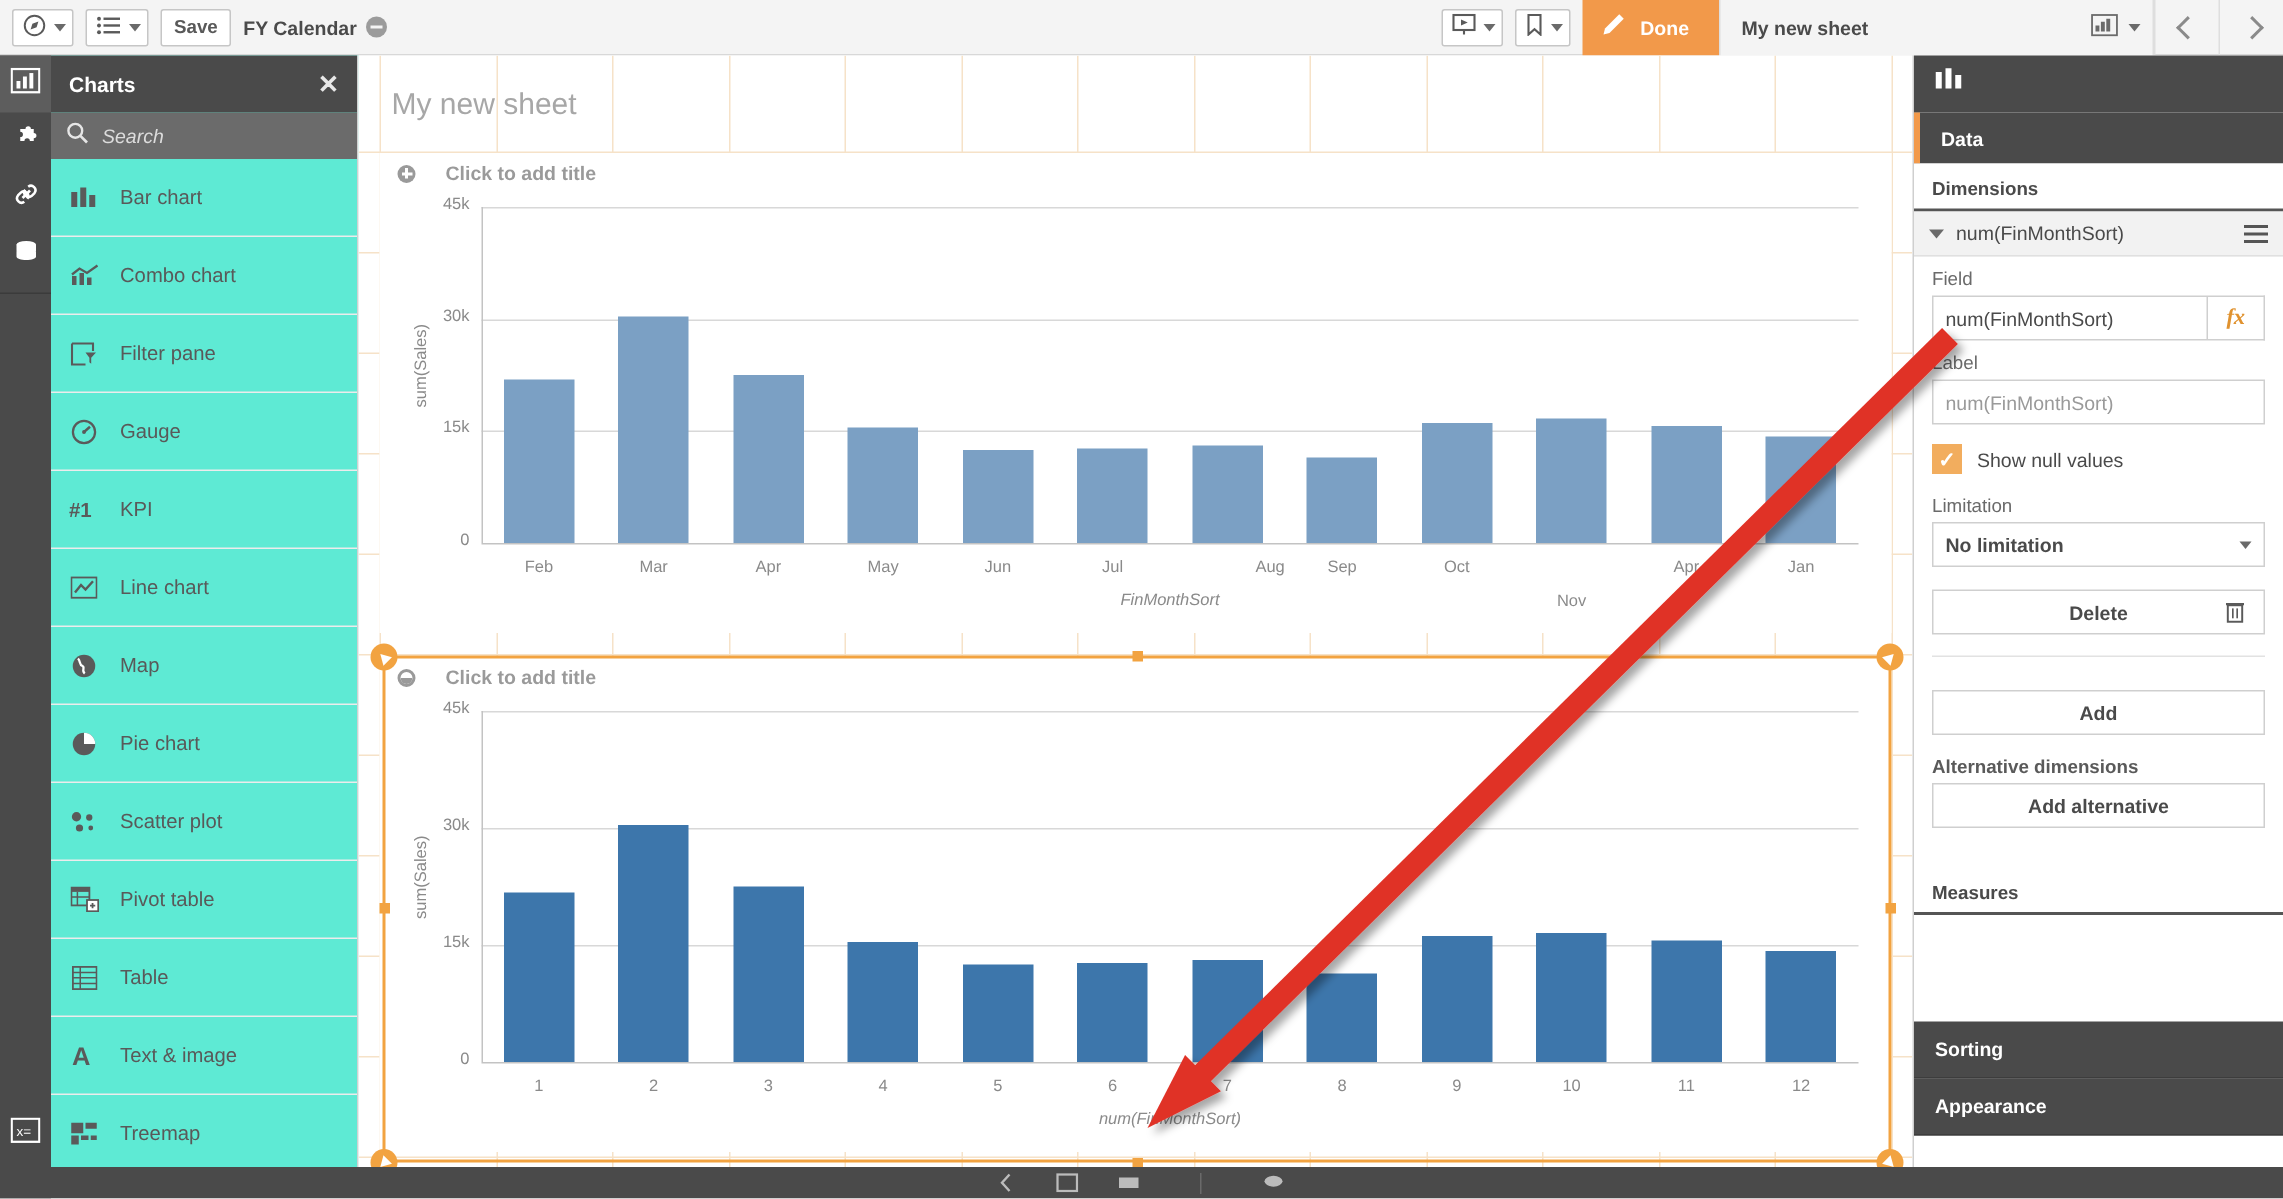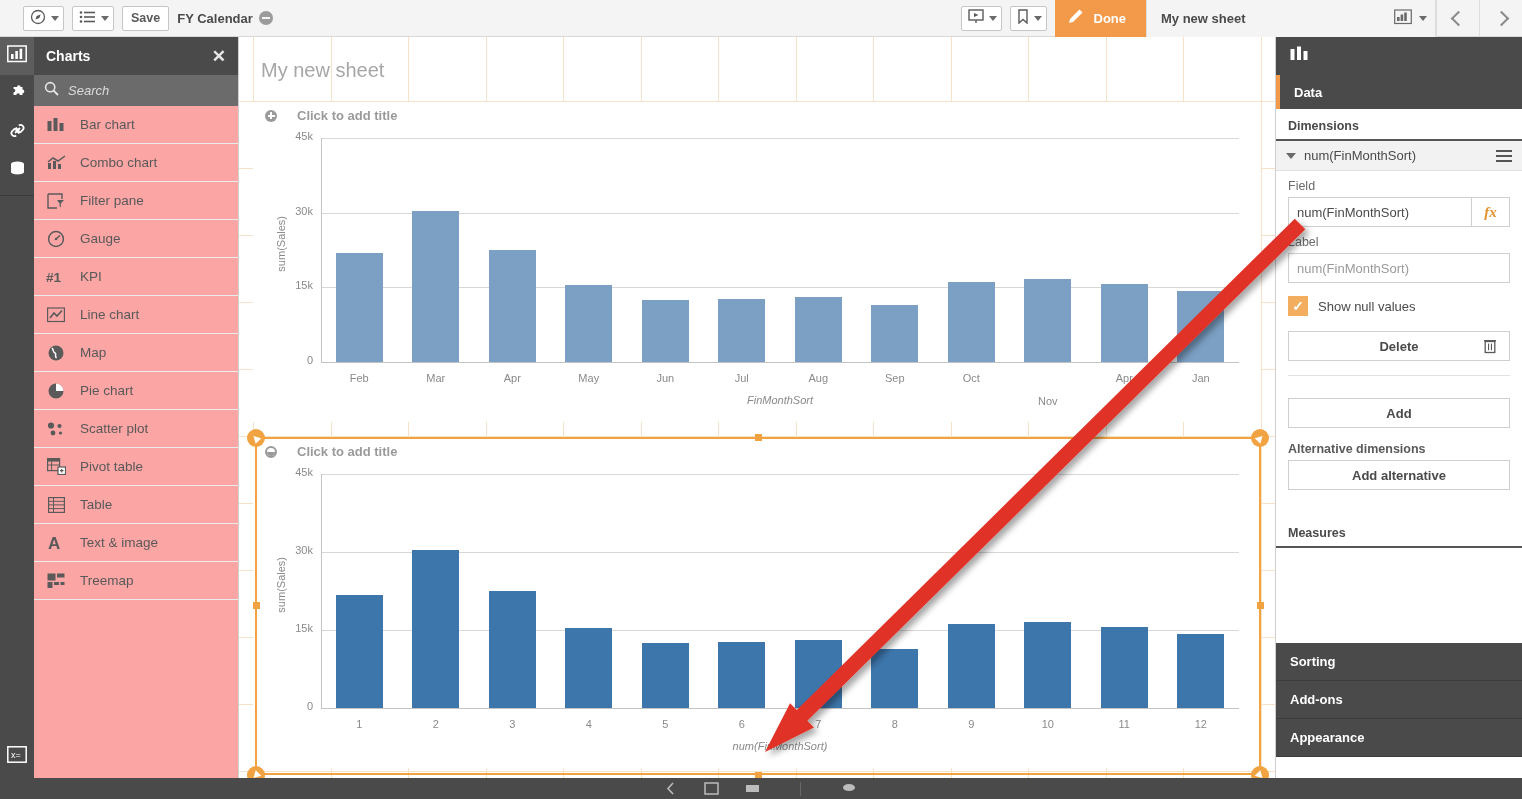--- a/index.html
+++ b/index.html
@@ -10,21 +10,21 @@
     overflow: hidden;
   }
   #app { position: relative; width: 1522px; height: 799px; }
 
   
   .toolbar {
     position: absolute; left: 0; top: 0; width: 1522px; height: 37px;
     background: #f4f4f4; border-bottom: 1px solid #d8d8d8;
     display: flex; align-items: center;
   }
-  .tb-left { display: flex; align-items: center; padding-left: 23px; gap: 8px; }
+  .tb-left { display: flex; align-items: center; padding-left: 8px; gap: 8px; }
   .tb-right { margin-left: auto; display: flex; align-items: center; height: 37px; }
   .btn {
     height: 25px; border: 1px solid #c6c6c6; background: #fff; border-radius: 2px;
     display: flex; align-items: center; justify-content: center;
     font-size: 12.5px; font-weight: bold; color: #595959; cursor: pointer;
     padding: 0 8px;
   }
   .btn.split { padding: 0 4px 0 6px; gap: 5px; }
   .caret { width: 0; height: 0; border-left: 4px solid transparent; border-right: 4px solid transparent; border-top: 5px solid #6a6a6a; }
   .appname { font-size: 13px; font-weight: bold; color: #4a4a4a; display: flex; align-items: center; gap: 6px; }
@@ -50,37 +50,37 @@
     background: #4a4a4a;
   }
   .rail-item { width: 34px; height: 38px; display: flex; align-items: center; justify-content: center; cursor: pointer; }
   .rail-item.active { background: #5d5d5d; }
   .rail-sep { height: 1px; background: #3b3b3b; margin: 6px 0; }
   .rail-bottom { position: absolute; bottom: 24px; left: 0; width: 34px; }
 
   
   .panel-charts {
     position: absolute; left: 34px; top: 37px; width: 205px; height: 741px;
-    background: #fca5a5; border-right: 1px solid #d0d0d0;
+    background: #5eead4; border-right: 1px solid #d0d0d0;
   }
   .panel-head {
     height: 38px; background: #4a4a4a; color: #fff; display: flex; align-items: center;
     padding: 0 12px; font-size: 14px; font-weight: bold;
   }
   .panel-close { margin-left: auto; cursor: pointer; font-size: 17px; color: #e8e8e8; line-height: 1; }
   .searchbar {
     height: 31px; background: #6b6b6b; display: flex; align-items: center; padding: 0 10px; gap: 9px;
   }
   .searchbar input {
     background: transparent; border: 0; outline: none; color: #e6e6e6;
     font-size: 13px; font-style: italic; font-family: "Liberation Sans", sans-serif; width: 140px;
   }
   .searchbar input::placeholder { color: #dcdcdc; font-style: italic; }
   .chart-item {
-    height: 38px; display: flex; align-items: center; gap: 14px; padding-left: 12px;
+    height: 52px; display: flex; align-items: center; gap: 14px; padding-left: 12px;
     border-bottom: 1px solid #ececec; font-size: 13.5px; color: #595959; cursor: pointer;
   }
   .ci-icon { width: 20px; height: 20px; display: flex; align-items: center; justify-content: center; color: #595959; }
 
   
   .canvas {
     position: absolute; left: 239px; top: 37px; width: 1036px; height: 741px;
     background: #fff; overflow: hidden;
   }
   .sheet-title {
@@ -542,21 +542,21 @@
           <div class="xtick" style="left: 144.5px; top: 248px; width: 76.5px;">Mar</div>
           <div class="bar" style="left: 235.535px; top: 126px; width: 47.43px; height: 112px; background: rgb(123, 160, 196);"></div>
           <div class="xtick" style="left: 221px; top: 248px; width: 76.5px;">Apr</div>
           <div class="bar" style="left: 312.035px; top: 161.342px; width: 47.43px; height: 76.6578px; background: rgb(123, 160, 196);"></div>
           <div class="xtick" style="left: 297.5px; top: 248px; width: 76.5px;">May</div>
           <div class="bar" style="left: 388.535px; top: 175.778px; width: 47.43px; height: 62.2222px; background: rgb(123, 160, 196);"></div>
           <div class="xtick" style="left: 374px; top: 248px; width: 76.5px;">Jun</div>
           <div class="bar" style="left: 465.035px; top: 174.782px; width: 47.43px; height: 63.2178px; background: rgb(123, 160, 196);"></div>
           <div class="xtick" style="left: 450.5px; top: 248px; width: 76.5px;">Jul</div>
           <div class="bar" style="left: 541.535px; top: 173.289px; width: 47.43px; height: 64.7111px; background: rgb(123, 160, 196);"></div>
-          <div class="xtick" style="left: 527px; top: 248px; width: 76.5px;">Aug</div>
+          <div class="xtick" style="left: 527px; top: 248px; width: 76.5px; text-align: right;">Aug</div>
           <div class="bar" style="left: 618.035px; top: 181.253px; width: 47.43px; height: 56.7467px; background: rgb(123, 160, 196);"></div>
           <div class="xtick" style="left: 603.5px; top: 248px; width: 76.5px;">Sep</div>
           <div class="bar" style="left: 694.535px; top: 157.858px; width: 47.43px; height: 80.1422px; background: rgb(123, 160, 196);"></div>
           <div class="xtick" style="left: 680px; top: 248px; width: 76.5px;">Oct</div>
           <div class="bar" style="left: 771.035px; top: 155.369px; width: 47.43px; height: 82.6311px; background: rgb(123, 160, 196);"></div>
           <div class="xtick" style="left: 756.5px; top: 248px; width: 76.5px; margin-top: 23px;">Nov</div>
           <div class="bar" style="left: 847.535px; top: 160.347px; width: 47.43px; height: 77.6533px; background: rgb(123, 160, 196);"></div>
           <div class="xtick" style="left: 833px; top: 248px; width: 76.5px;">Apr</div>
           <div class="bar" style="left: 924.035px; top: 166.818px; width: 47.43px; height: 71.1822px; background: rgb(123, 160, 196);"></div>
           <div class="xtick" style="left: 909.5px; top: 248px; width: 76.5px;">Jan</div>
@@ -655,20 +655,27 @@
       <div class="fld">
         <div class="fld-label">Label</div>
         <input class="inp" placeholder="num(FinMonthSort)" style="">
       </div>
 
       <div class="chk-row">
         <span class="chk">✓</span>
         <span class="chk-label">Show null values</span>
       </div>
 
+      <div class="fld" style="padding-top:14px">
+        <div class="fld-label">Limitation</div>
+        <div class="select">
+          <span>No limitation</span>
+          <span class="caret"></span>
+        </div>
+      </div>
 
       <div class="btn-wide" style="margin-top:15px">
         <span>Delete</span>
         <span class="trash">
           <svg width="14" height="16" viewBox="0 0 14 16">
               <rect x="2.2" y="3.5" width="9.6" height="11" fill="none" stroke="#5a5a5a" stroke-width="1.3"></rect>
               <rect x="1" y="2" width="12" height="1.5" fill="#5a5a5a"></rect>
               <rect x="5" y="5.6" width="1.1" height="6.6" fill="#5a5a5a"></rect>
               <rect x="7.9" y="5.6" width="1.1" height="6.6" fill="#5a5a5a"></rect>
             </svg>
@@ -682,21 +689,20 @@
       <div class="fld" style="padding-top:14px">
         <div class="fld-label" style="font-weight:bold;color:#5a5a5a">Alternative dimensions</div>
       </div>
       <div class="btn-wide" style="margin-top:0">Add alternative</div>
 
       <div class="sec-title" style="margin-top:26px">Measures</div>
     </div>
 
     <div class="props-tabs-bottom" id="props-bottom-tabs">
         <div class="ptab">Sorting</div>
-        <div class="ptab">Add-ons</div>
         <div class="ptab">Appearance</div>
       </div>
   </div>
 
   <div class="bottombar">
     <div class="bb-icons">
       <span class="bb-i">
         <svg width="13" height="13" viewBox="0 0 13 13">
             <path d="M8 1 L3 6.5 L8 12" fill="none" stroke="#d0d0d0" stroke-width="1.6"></path>
           </svg>

